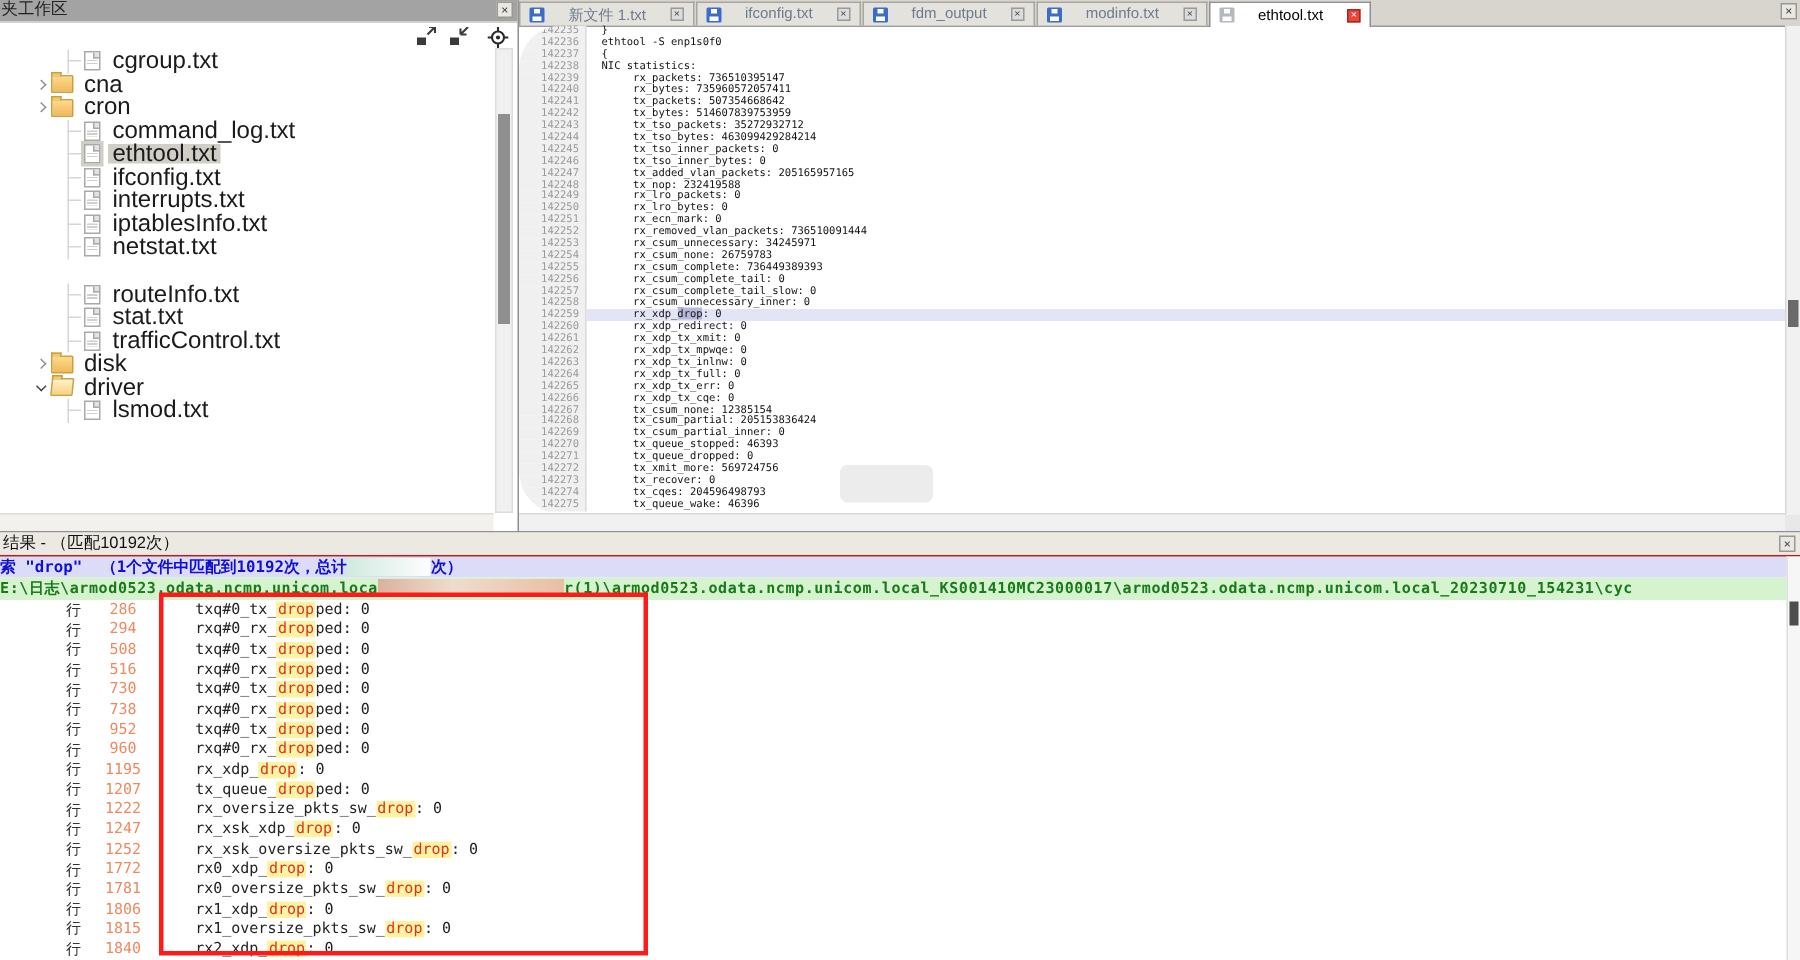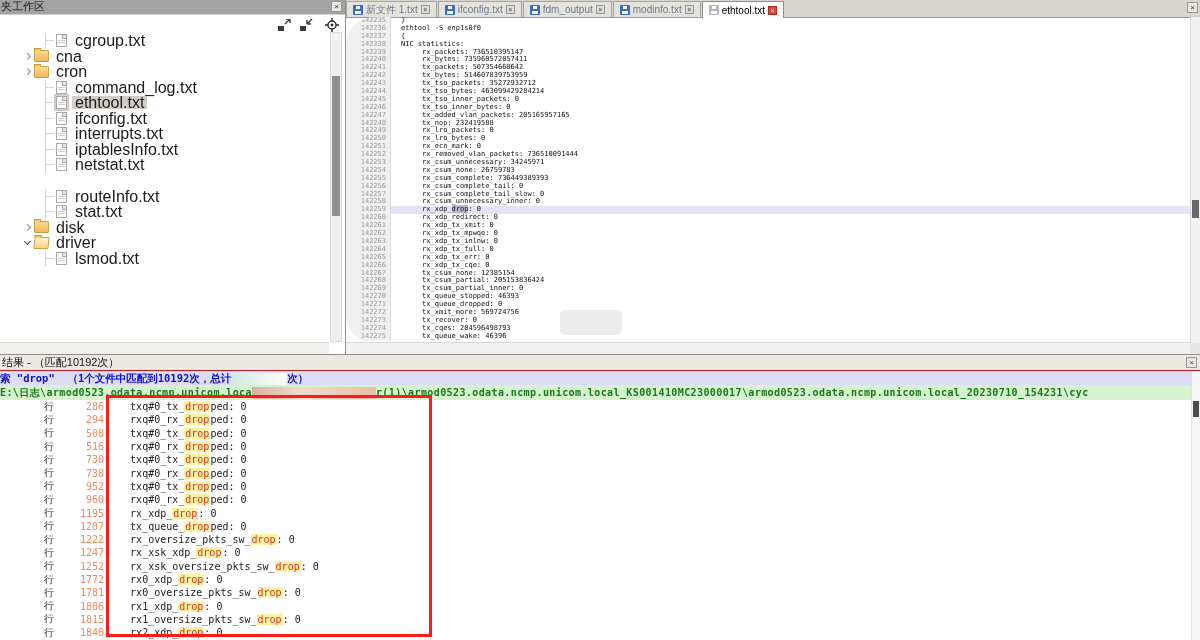--- a/index.html
+++ b/index.html
@@ -37,21 +37,21 @@
        background:repeating-linear-gradient(#cfcfcf 0 1px,#fff 1px 2px);}
   .tlabel{padding:0 3px;line-height:13px;}
   .trow.sel .tlabel{background:#d1cec7;}
   .trow.sel .dicon{box-shadow:0 0 0 2px #d1cec7;}
   .tree-vscroll{position:absolute;top:32px;right:3px;bottom:12px;width:12px;background:#f0f0f0;border:1px solid #dcdcdc;box-sizing:border-box;}
   .tree-vscroll .thumb{position:absolute;left:1px;right:1px;top:43px;height:140px;background:#8f8f8f;}
   .tree-hscroll{position:absolute;left:0;right:16px;bottom:0;height:11px;background:#f2f1ee;border-top:1px solid #dddbd5;}
   
   #editor-area{position:absolute;left:346px;top:0;right:0;height:354px;background:#fff;}
   .tab-bar{height:17px;background:#d8d5cf;border-bottom:1px solid #9a9a9a;display:flex;align-items:flex-end;position:relative;}
-  .tab{height:16px;display:inline-flex;align-items:center;gap:3px;padding:0 6px;background:#e4e2dc;
+  .tab{height:16px;display:inline-flex;align-items:center;gap:16px;padding:0 6px;background:#e4e2dc;
        border:1px solid #a8a69f;border-bottom:none;margin-right:1px;font-size:10px;color:#6e7b8e;box-sizing:border-box;}
   .tab.active{height:17px;background:#fff;color:#000;margin-bottom:-1px;border-color:#8f8f8f;z-index:2;}
   .floppy{width:10px;height:10px;background:#3a6cc8;border-radius:1px;position:relative;flex:none;}
   .floppy::before{content:"";position:absolute;left:3px;top:1px;width:4px;height:3px;background:#fff;}
   .floppy::after{content:"";position:absolute;left:2px;top:6px;right:2px;bottom:1px;background:#fff;}
   .floppy.gray{background:#b4b8bf;}
   .tab-close{width:9px;height:9px;background:#dcdcdc;border:1px solid #9a9a9a;font-size:7px;line-height:7px;
        text-align:center;color:#444;box-sizing:border-box;}
   .tab-close.red{background:#e8463a;border-color:#a8261c;color:#fff;}
   .editor-close{top:2px;right:2px;}
@@ -76,21 +76,21 @@
   .path-line{height:15px;background:#d6f3cf;color:#187a18;font-weight:bold;font-size:10px;line-height:15px;
        white-space:pre;overflow:hidden;font-family:"DejaVu Sans Mono",monospace;letter-spacing:.4px;}
   .redact-sum{display:inline-block;width:56px;height:12px;vertical-align:middle;
        background:linear-gradient(to right,rgba(208,234,222,.95),rgba(255,255,255,.95));}
   .redact-path{display:inline-block;width:124px;height:12px;vertical-align:middle;
        background:linear-gradient(to right,#d9b29c,#f0dccc 40%,#e9bfa4);}
   #results-rows{position:absolute;left:0;top:45px;right:10px;bottom:0;overflow:hidden;
        font-family:"DejaVu Sans Mono",monospace;font-size:10px;white-space:pre;}
   .rrow{height:13.3px;display:flex;align-items:center;}
   .rhang{margin-left:44px;width:16px;flex:none;color:#333;font-family:"Liberation Sans",sans-serif;font-size:10px;}
-  .rnum{width:44px;flex:none;text-align:right;color:#ef8a5f;}
+  .rnum{width:44px;flex:none;text-align:center;color:#ef8a5f;}
   .rcolon{color:#ef8a5f;}
   .rtext{color:#222;margin-left:2px;}
   .rmatch{background:#fcf4a3;color:#df3222;padding:0 1px;}
   .res-vscroll{position:absolute;top:16px;right:0;bottom:0;width:9px;background:#f6f6f6;border-left:1px solid #e0e0e0;box-sizing:border-box;}
   .res-vscroll .thumb{position:absolute;left:1px;right:1px;top:30px;height:16px;background:#4d4d4d;}
   .red-rect{position:absolute;left:106px;top:40px;width:326px;height:242px;border:3px solid #ff1a1a;
        box-sizing:border-box;z-index:6;pointer-events:none;}
 </style>
 </head>
 <body>
@@ -172,20 +172,25 @@
         <span class="conn"></span>
         <span class="dicon"></span>
         <span class="tlabel">routeInfo.txt</span>
       </div>
       <div class="trow">
         <span class="conn"></span>
         <span class="dicon"></span>
         <span class="tlabel">stat.txt</span>
       </div>
       <div class="trow">
+        <span class="conn"></span>
+        <span class="dicon"></span>
+        <span class="tlabel">trafficControl.txt</span>
+      </div>
+      <div class="trow">
         <span class="chev"></span>
         <span class="ficon"></span>
         <span class="tlabel">disk</span>
       </div>
       <div class="trow">
         <span class="chev open"></span>
         <span class="ficon open"></span>
         <span class="tlabel">driver</span>
       </div>
       <div class="trow">

